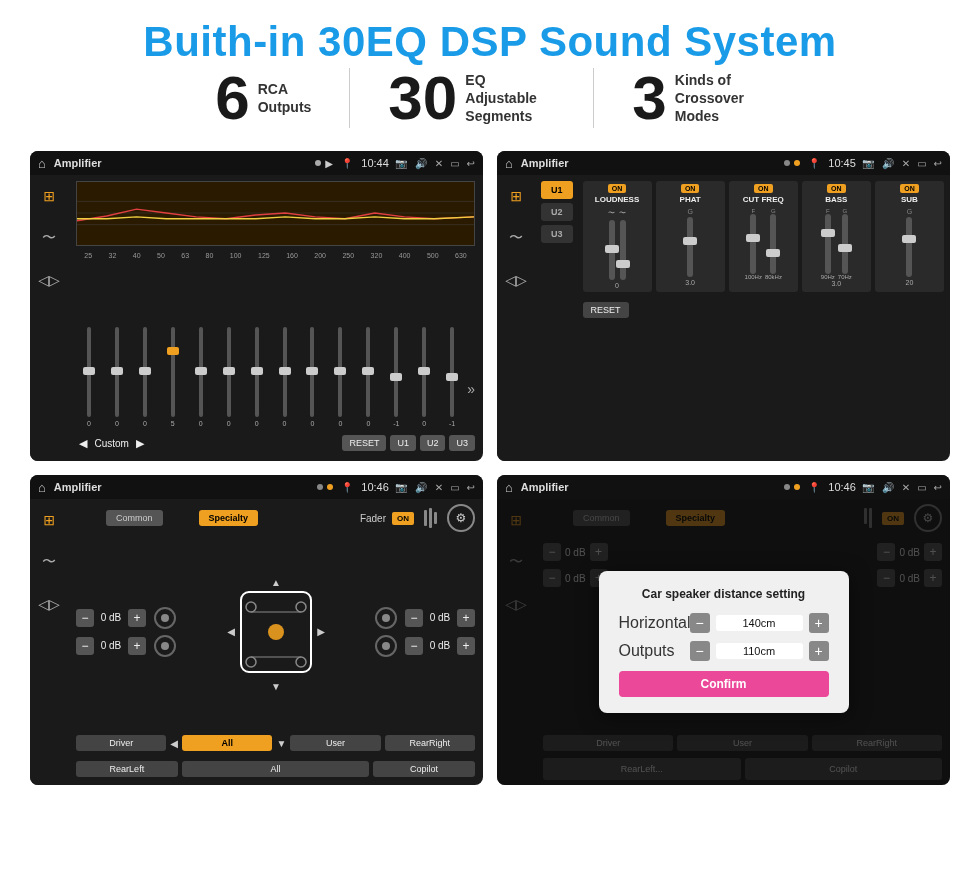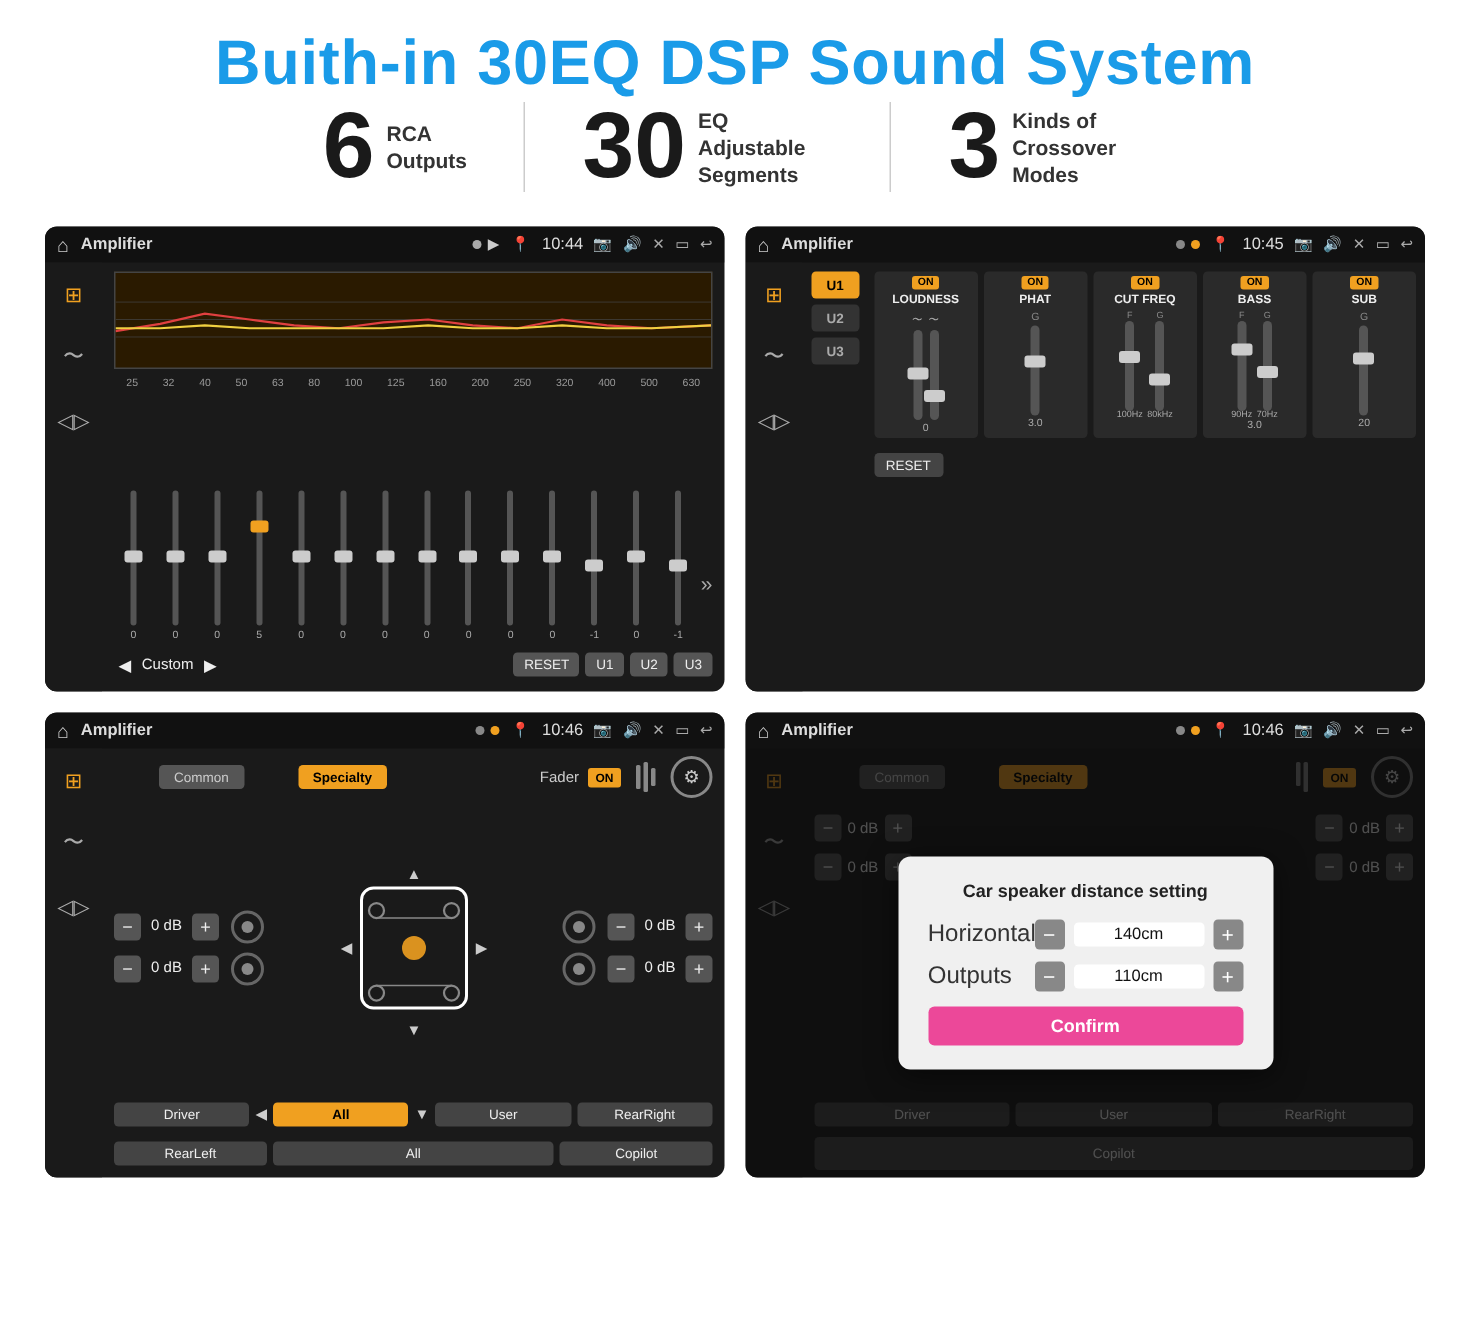--- a/index.html
+++ b/index.html
@@ -944,20 +944,21 @@
                 <div class="db-plus">+</div>
               </div>
             </div>
           </div>
           <div class="fader-bottom-bar">
             <button class="fader-btn">Driver</button>
             <button class="fader-btn">User</button>
             <button class="fader-btn">RearRight</button>
           </div>
           <div style="display:flex;gap:4px;height:22px;">
+            <button class="fader-btn">RearLeft...</button>
             <button class="fader-btn">Copilot</button>
           </div>
         </div>
       </div>
 
       <div class="dialog-overlay">
         <div class="dialog-box">
           <div class="dialog-title">Car speaker distance setting</div>
           <div class="dialog-row">
             <span class="dialog-label">Horizontal</span>

